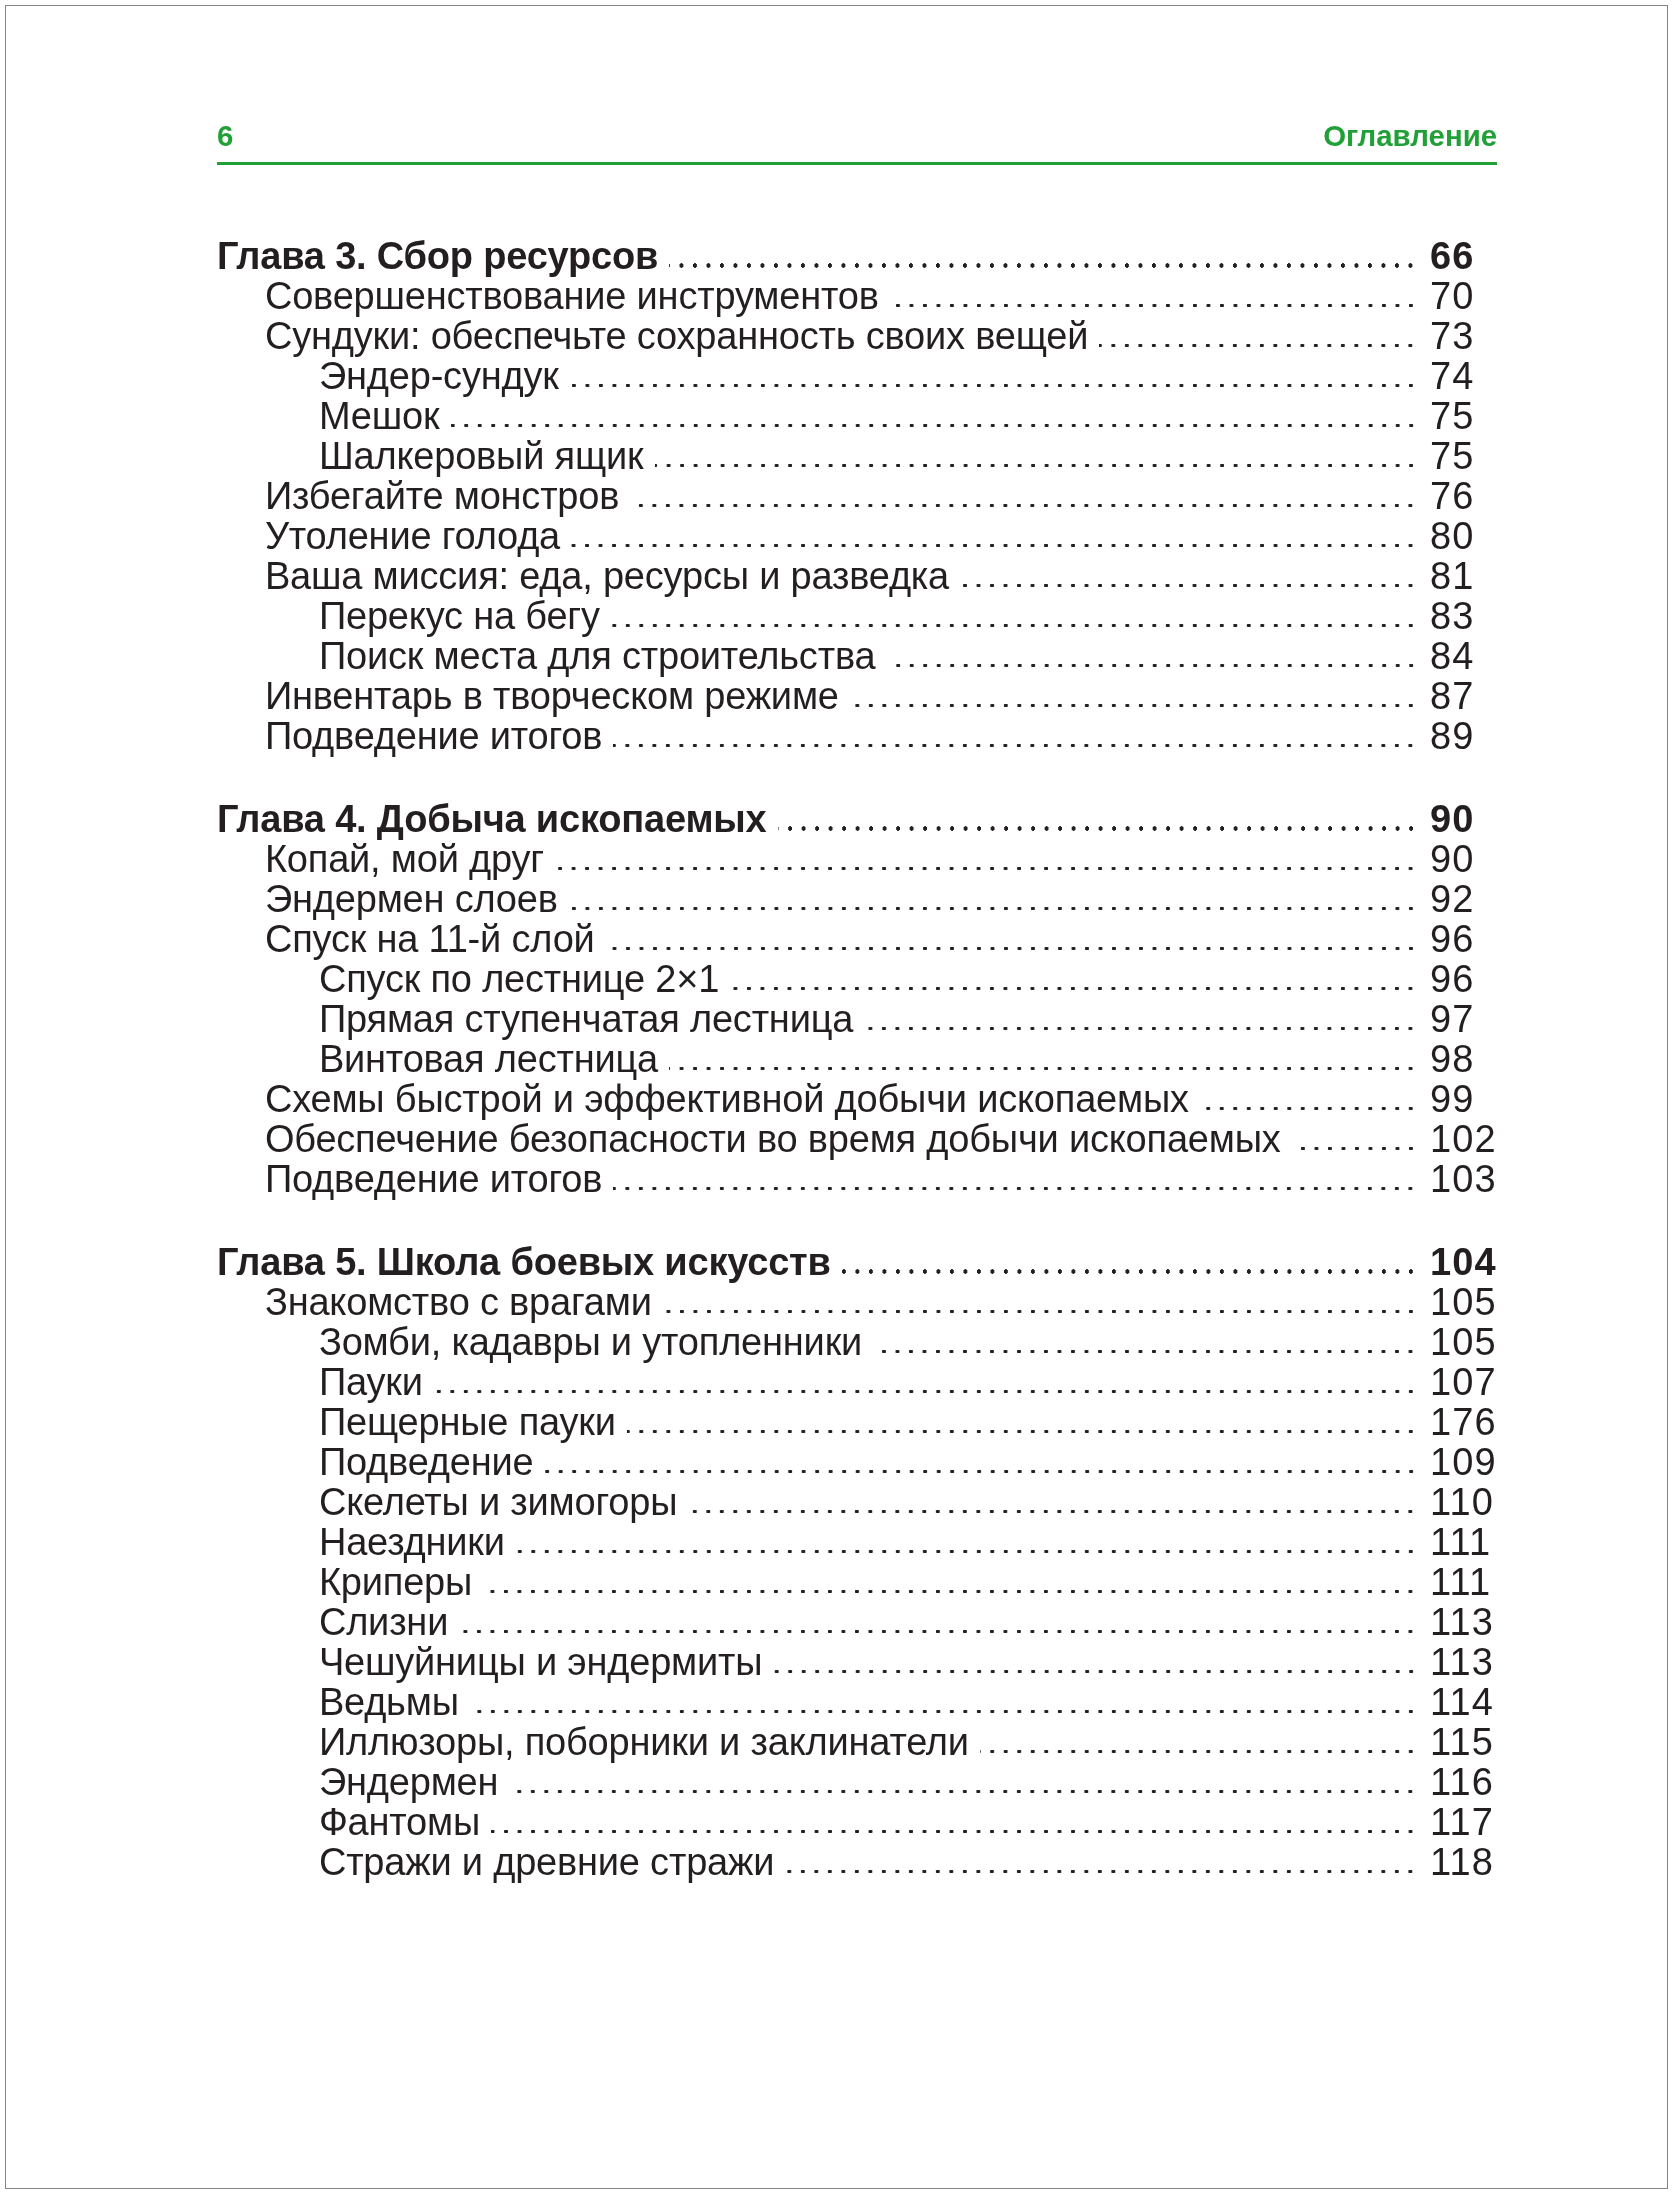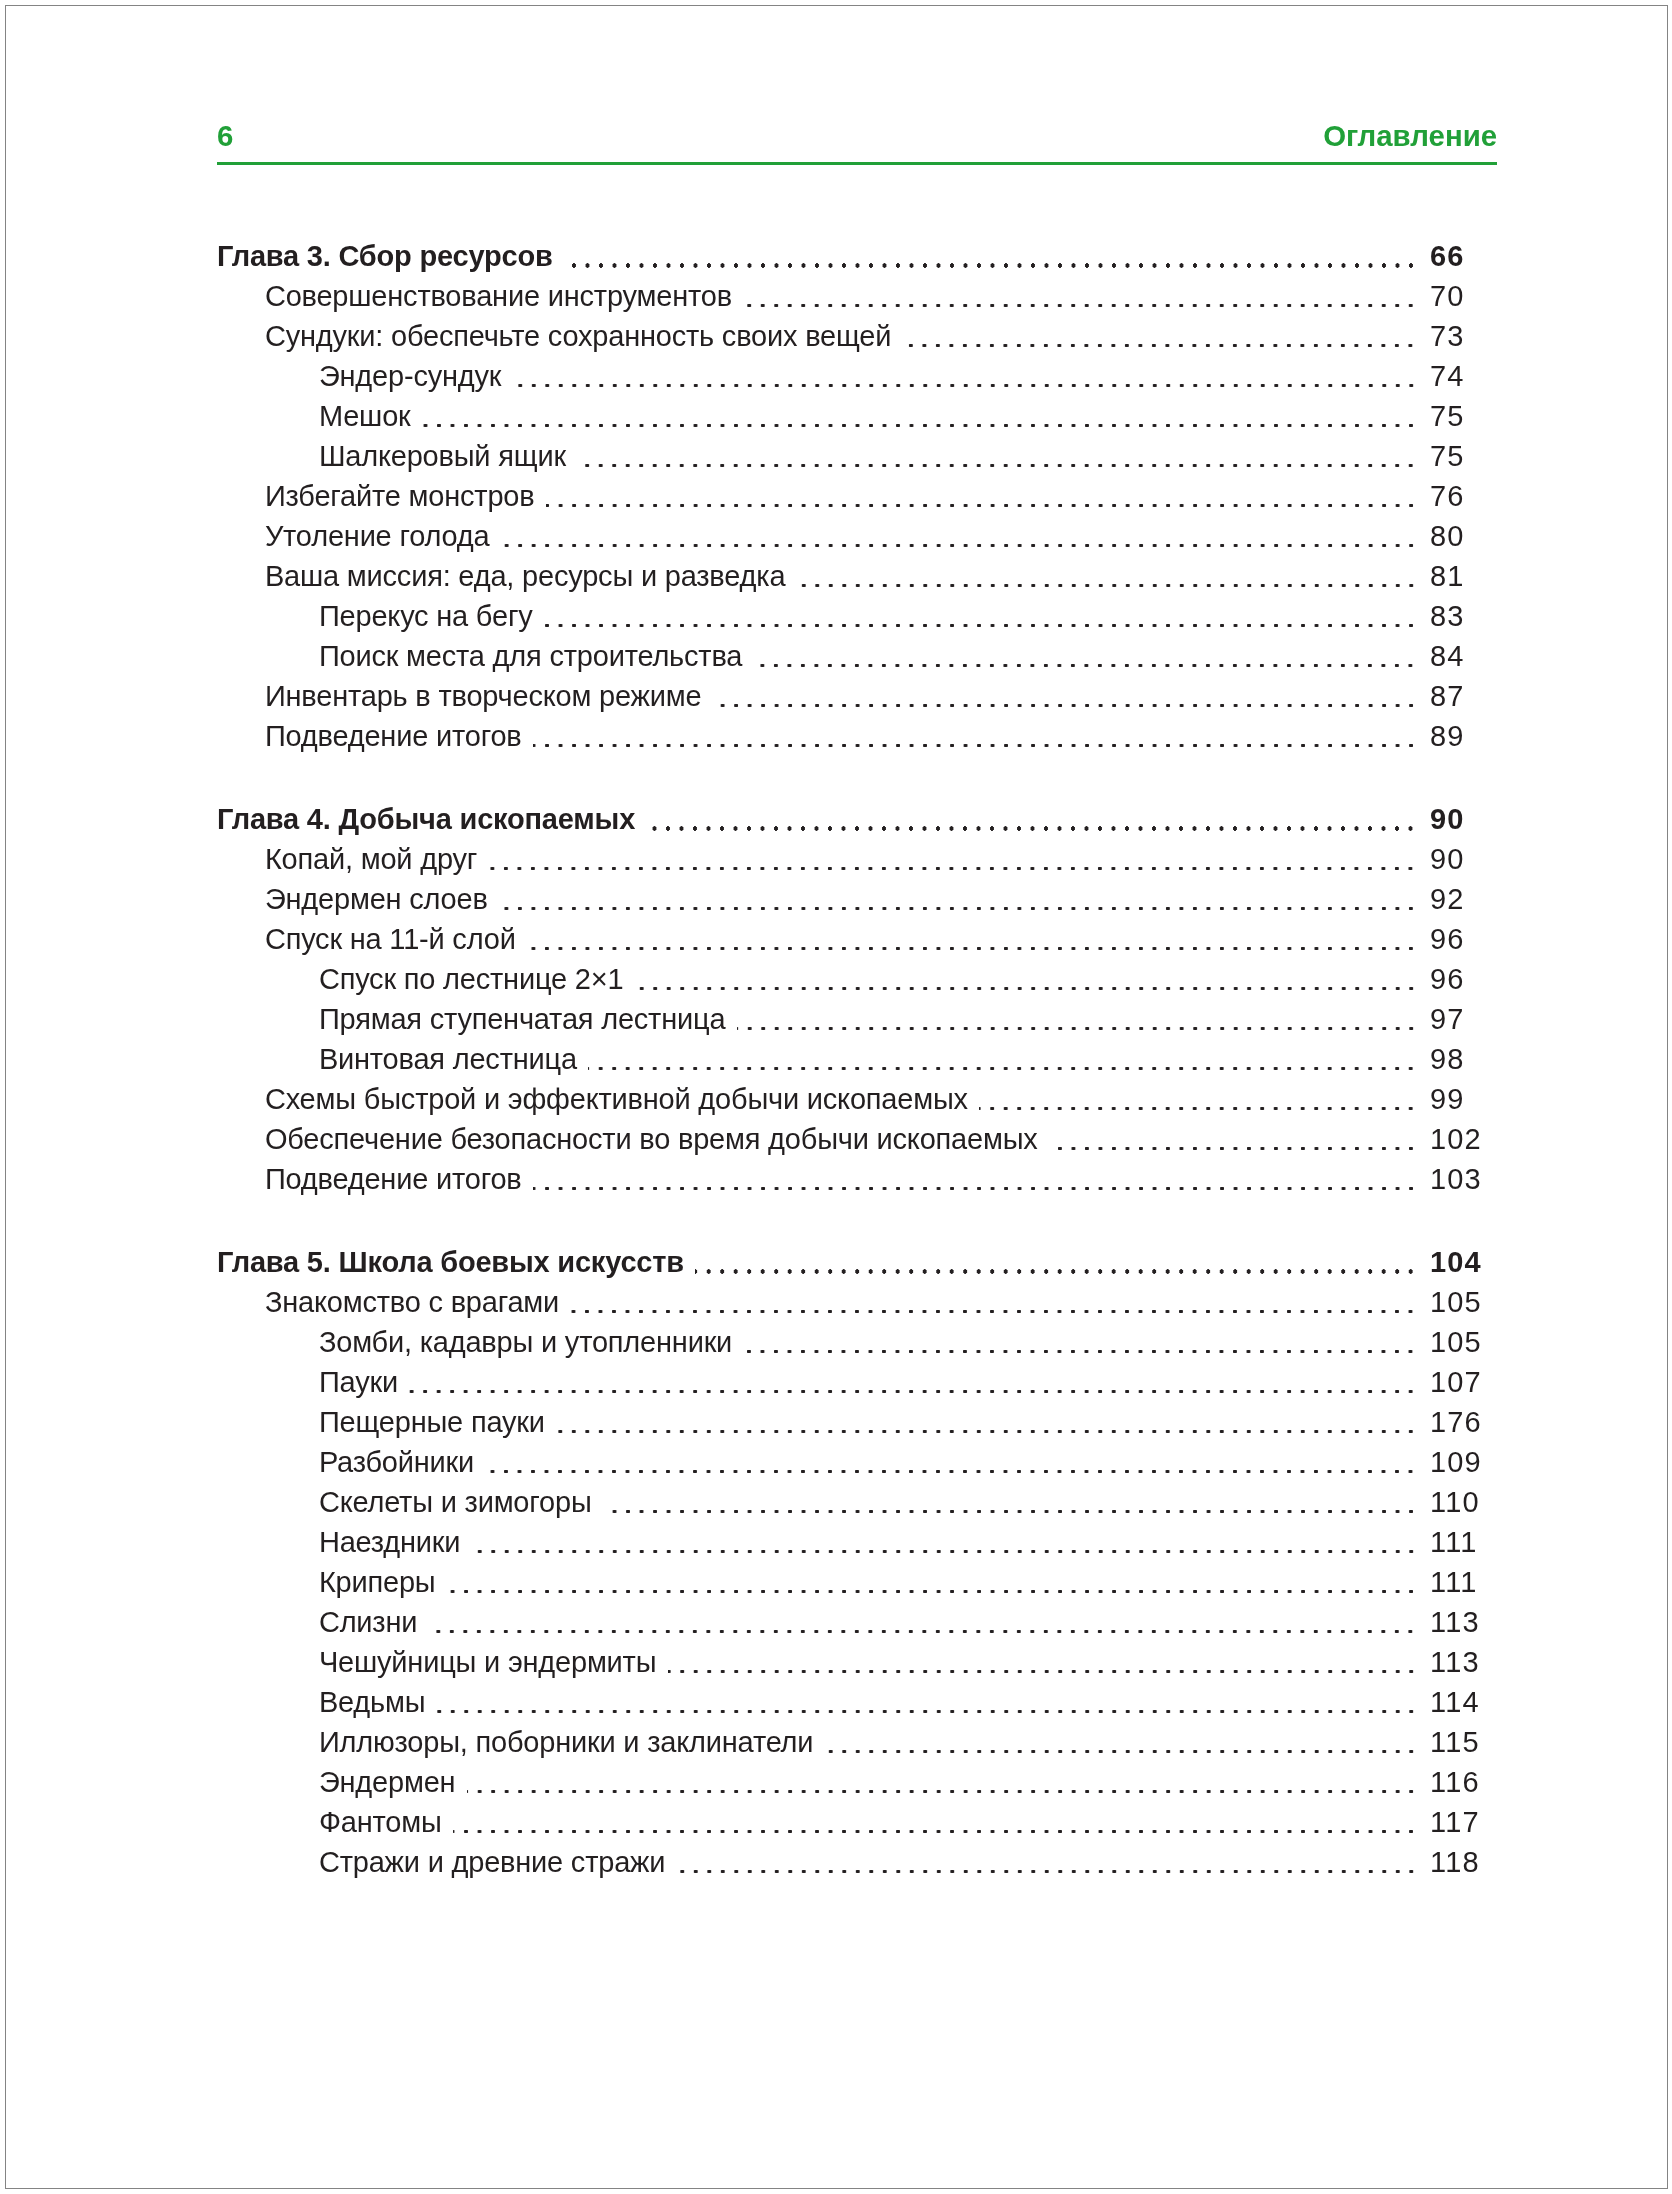--- a/index.html
+++ b/index.html
@@ -29,21 +29,21 @@
     color:var(--accent);
     padding-bottom:9px;
     border-bottom:3.5px solid var(--accent);
   }
   .toc{display:block;}
   .toc-section{margin-top:43px;}
   .toc-section:first-child{margin-top:72px;}
   .toc-row{
     display:flex;align-items:center;
     height:40px;
-    font-size:29px;
+    font-size:38px;
     letter-spacing:-0.2px;
     white-space:nowrap;
   }
   .toc-row.heading{font-weight:bold;}
   .toc-row .label{flex:0 0 auto;}
   .toc-row.lvl-1 .label{padding-left:48px;}
   .toc-row.lvl-2 .label{padding-left:102px;}
   .leader{
     flex:1 1 auto;
     align-self:stretch;
@@ -240,21 +240,21 @@
     <span class="pagenum">107</span>
   </div>
 
   <div class="toc-row lvl-2">
     <span class="label">Пещерные пауки</span>
     <span class="leader"></span>
     <span class="pagenum">176</span>
   </div>
 
   <div class="toc-row lvl-2">
-    <span class="label">Разбойники</span>
+    <span class="label">Подведение</span>
     <span class="leader"></span>
     <span class="pagenum">109</span>
   </div>
 
   <div class="toc-row lvl-2">
     <span class="label">Скелеты и зимогоры</span>
     <span class="leader"></span>
     <span class="pagenum">110</span>
   </div>
 

